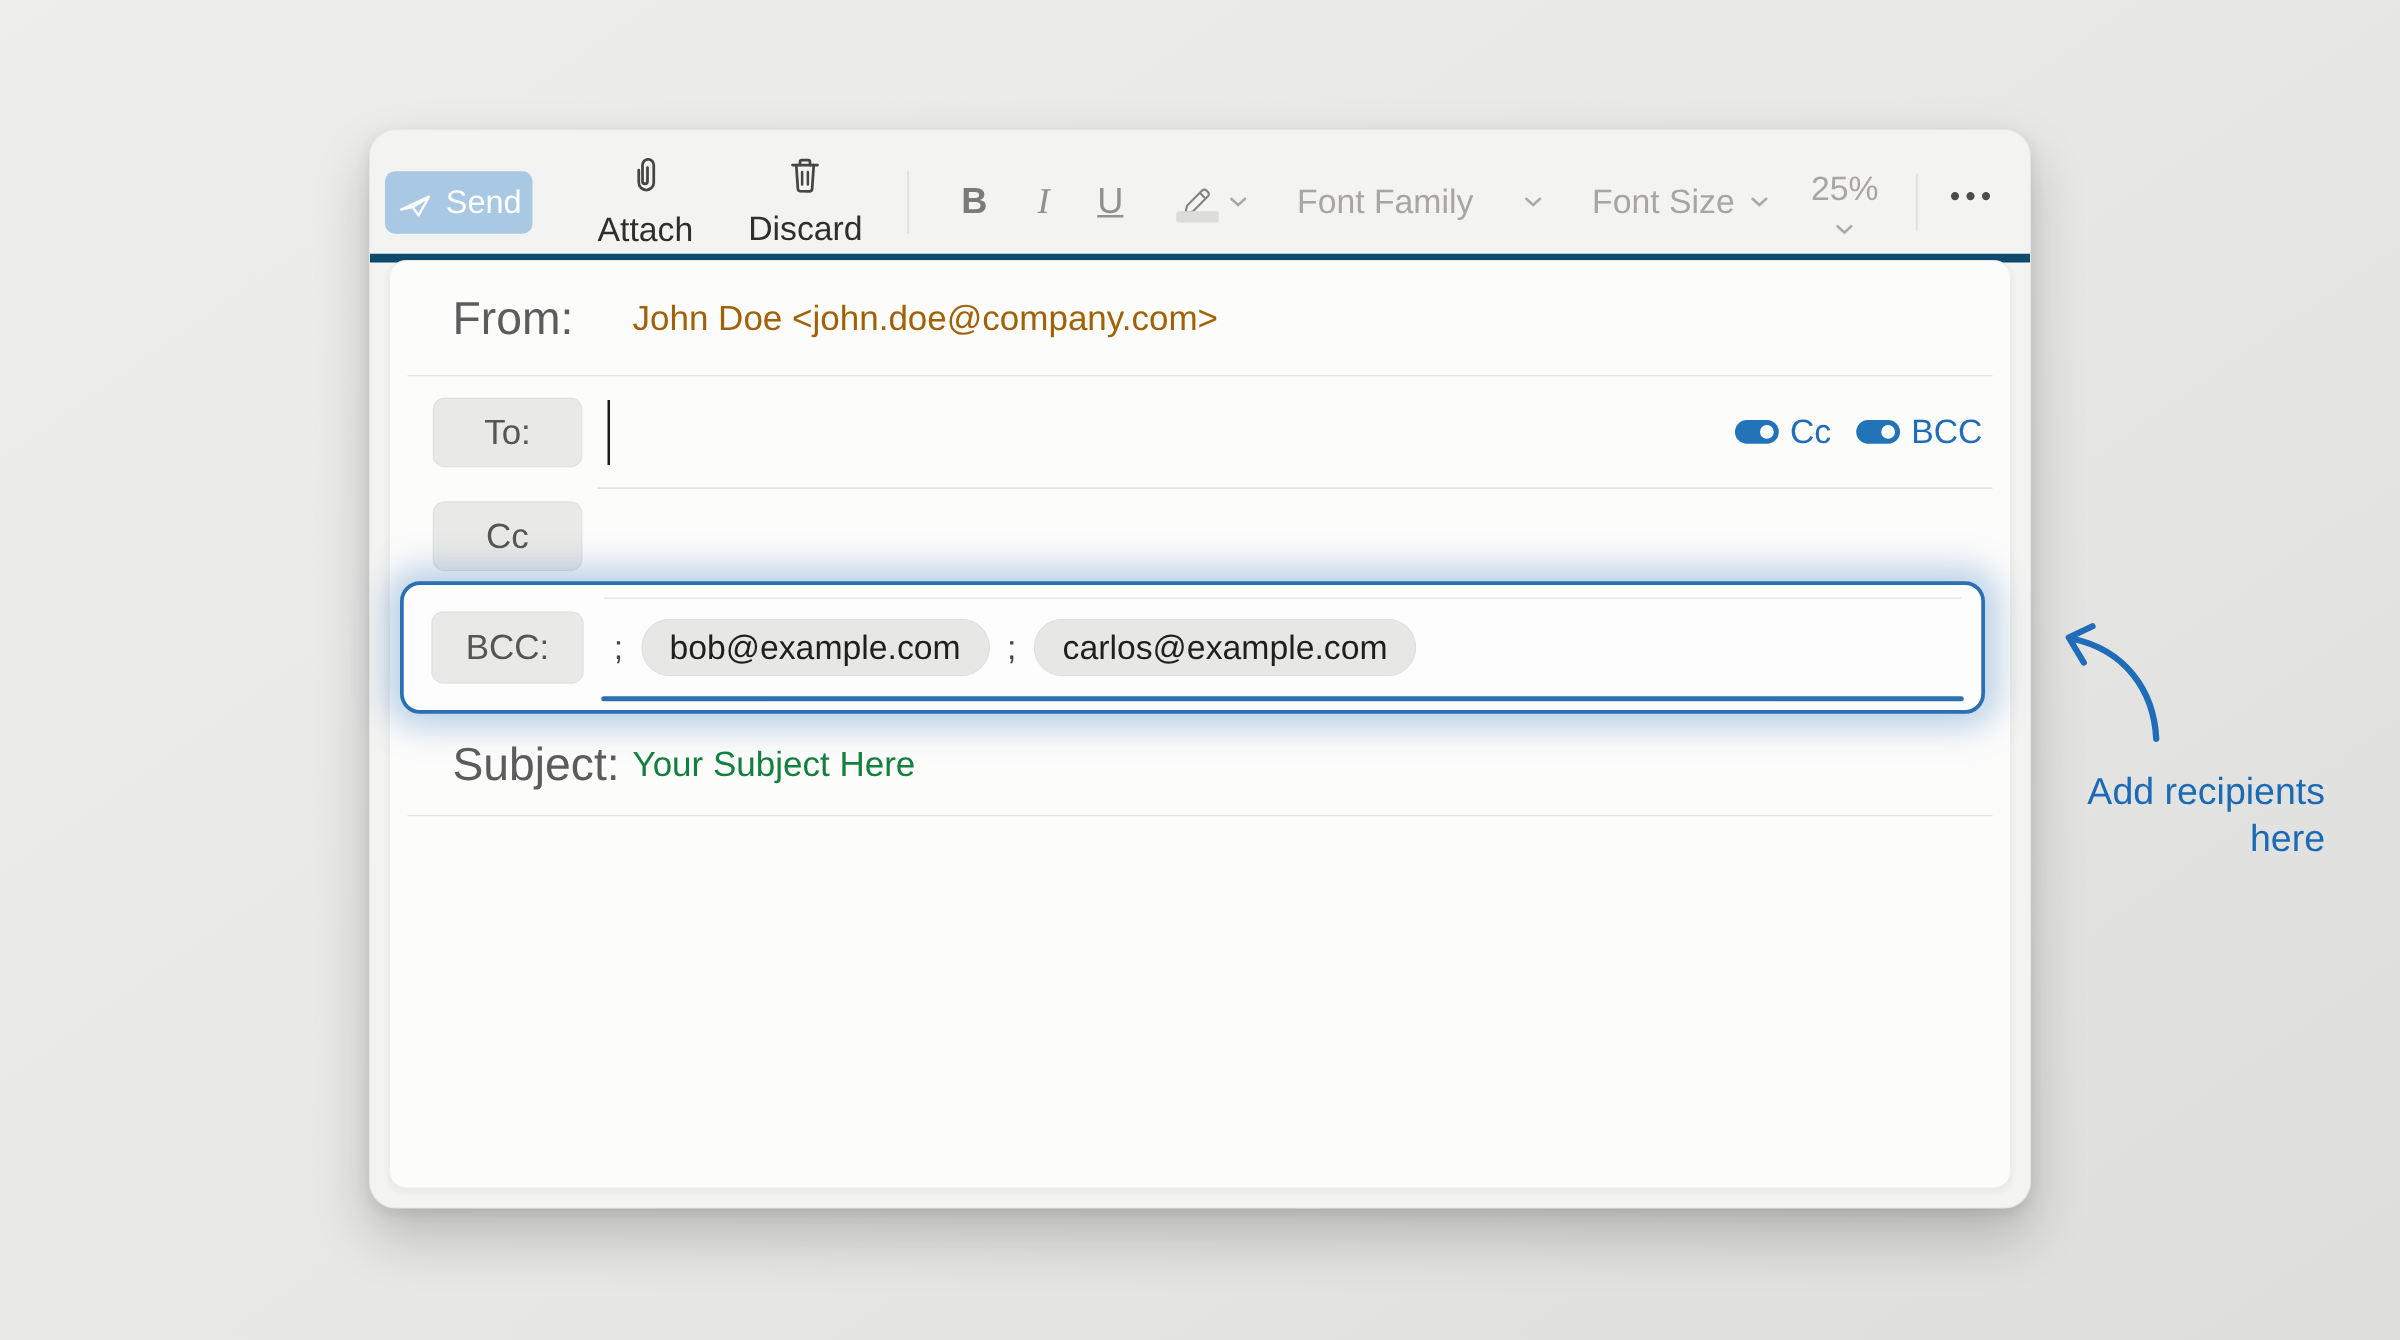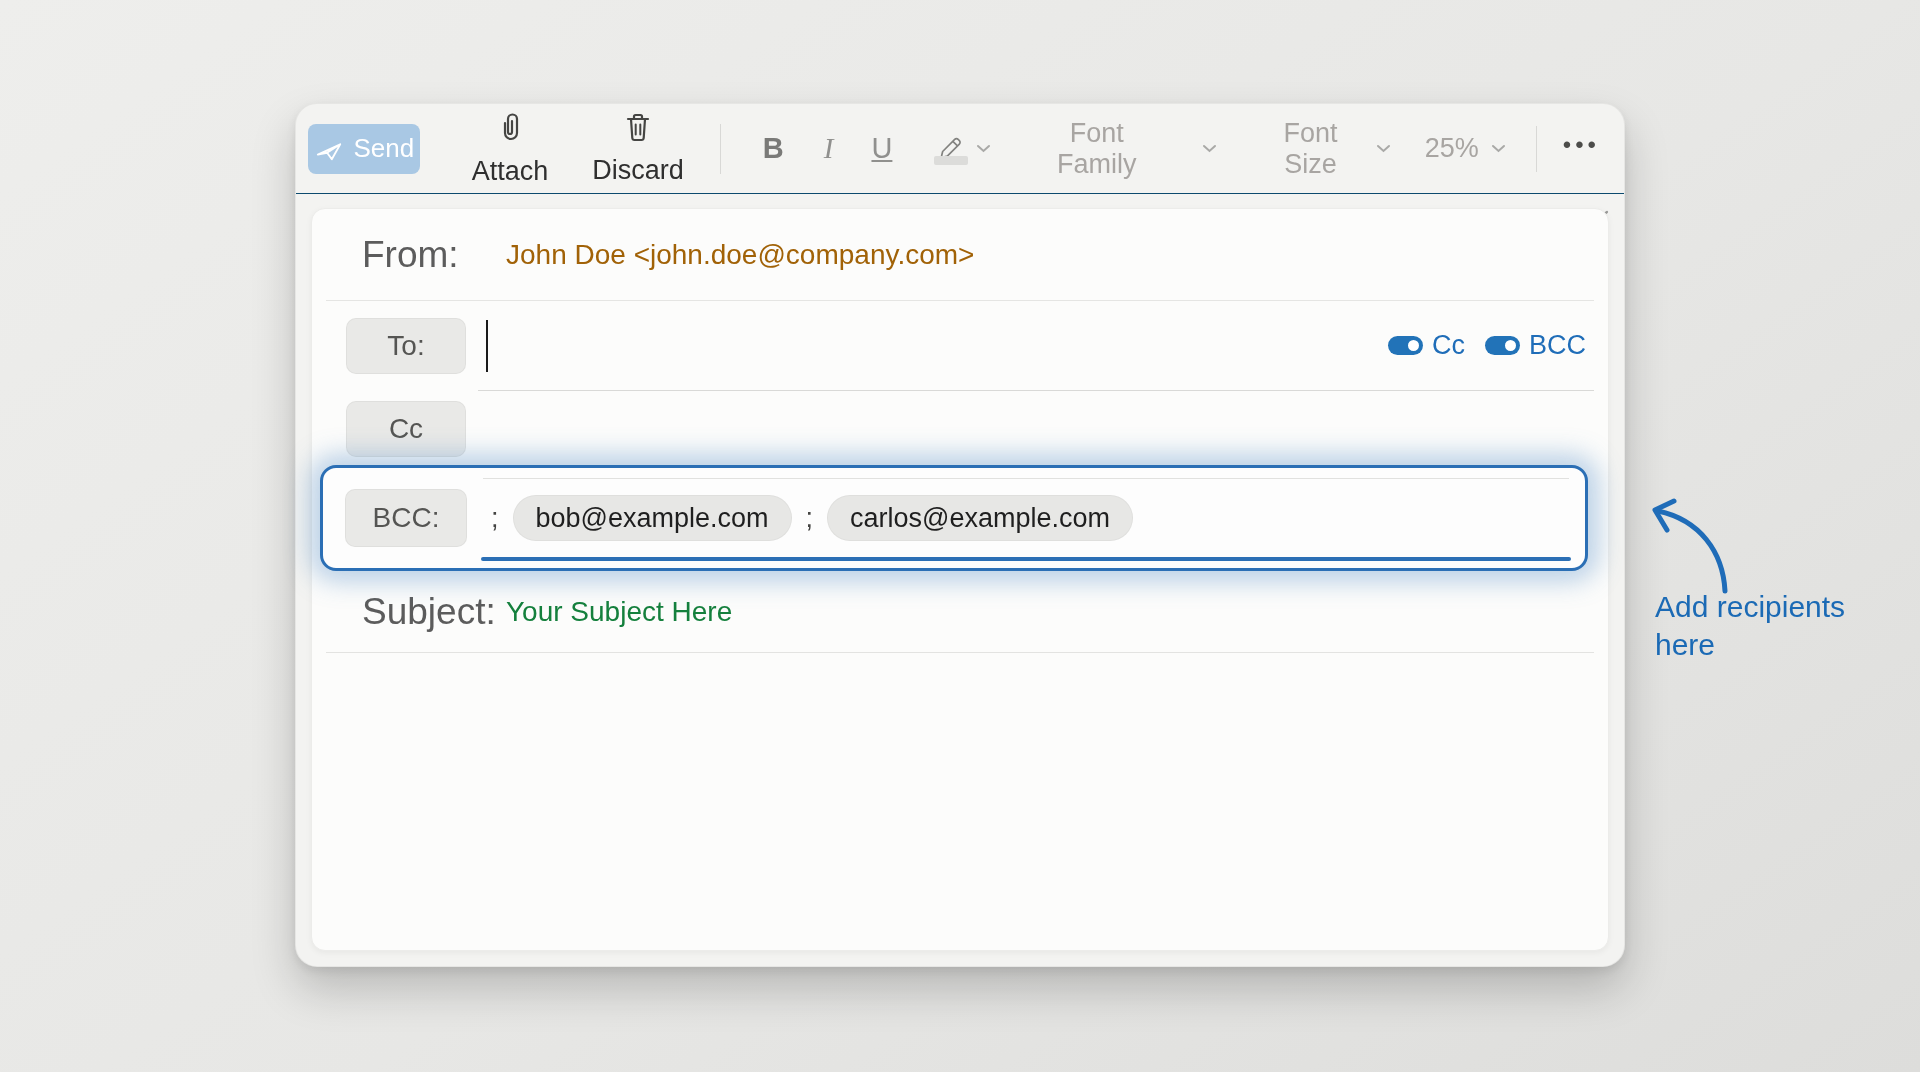--- a/index.html
+++ b/index.html
@@ -14,22 +14,23 @@
   .compose-window {
     position:absolute; left:295px; top:103px; width:1330px; height:864px;
     background:#f3f3f1; border-radius:22px;
     box-shadow:0 22px 45px rgba(0,0,0,0.20), 0 4px 10px rgba(0,0,0,0.08);
     border:1px solid rgba(0,0,0,0.05);
   }
 
   
   .toolbar {
     height:90px; display:flex; align-items:center;
-    padding:0 24px 0 12px; border-bottom:1px solid #0c4a6e;
+    padding:0 24px 0 12px; border-bottom:7px solid #0c4a6e;
     position:relative;
+    margin-top:16px;
   }
   .send-btn {
     width:118px; height:50px; background:#a9c8e4; border:none; border-radius:8px;
     color:#ffffff; font-size:26px; font-family:inherit;
     display:flex; align-items:center; justify-content:center; gap:10px;
     cursor:pointer;
   }
   .tool-btn {
     display:flex; align-items:center; gap:12px; background:none; border:none;
     font-family:inherit; font-size:27px; color:#2f2f2f; cursor:pointer;flex-direction:column;
@@ -46,21 +47,21 @@
   .fmt-underline { margin-left:38px; text-decoration:underline; color:#90908e; }
   .pen-btn { margin-left:42px; display:flex; align-items:center; gap:8px; background:none; border:none; cursor:pointer; }
   .pen-stack { display:flex; flex-direction:column; align-items:center; }
   .pen-bar { width:34px; height:9px; background:#dcdcda; border-radius:2px; margin-top:-2px; }
   .dd-btn {
     display:flex; align-items:center; gap:12px; background:none; border:none;
     font-family:inherit; font-size:27px; color:#a8a5a2; cursor:pointer;
   }
   .dd-fontfamily { margin-left:40px;gap:40px; }
   .dd-fontsize { margin-left:40px; }
-  .dd-zoom { margin-left:34px; }
+  .dd-zoom { margin-left:34px;flex-direction:column; }
   .tb-sep2 { margin-left:30px; height:46px; }
   .more-btn {
     margin-left:26px; background:none; border:none; cursor:pointer;
     font-size:24px; color:#4c4c4a; letter-spacing:4px; padding-bottom:8px;
   }
   .ribbon-chevron { position:absolute; right:14px; bottom:-28px; cursor:pointer; }
 
   
   .surface {
     position:absolute; left:15px; right:15px; top:104px; bottom:15px;
@@ -130,21 +131,21 @@
 
   .subject-row { height:82px; display:flex; align-items:center; border-bottom:1px solid #e3e3e1; }
   .subject-row .field-label { margin-left:36px; width:118px; }
   .subject-value { font-size:28px; color:#15803d; margin-left:26px; flex:1; cursor:text; }
 
   .body-area { flex:1; cursor:text; }
 
   
   .annotation-arrow { position:absolute; left:1628px; top:494px; }
   .annotation-text {
-    position:absolute; left:1655px; top:588px; width:205px; text-align:left;
+    position:absolute; left:1655px; top:615px; width:205px; text-align:right;
     color:#1b6ab5; font-size:30px; line-height:38px;
   }
 
   svg { display:block; }
 </style>
 </head>
 <body>
 
 <div class="compose-window">
 

